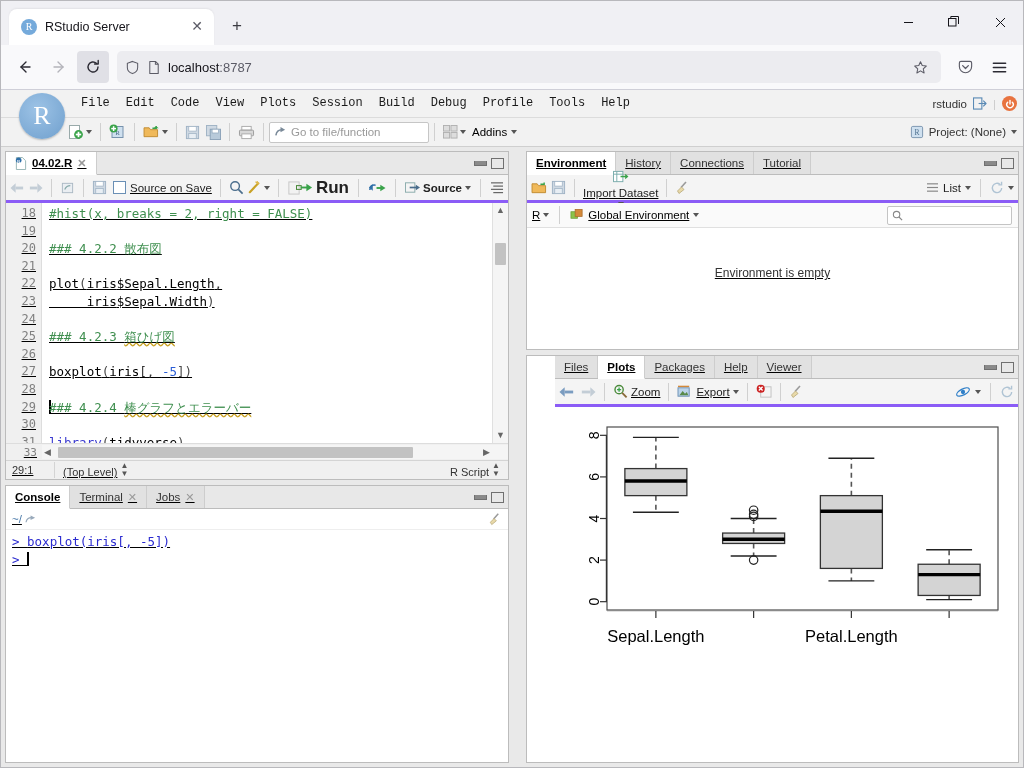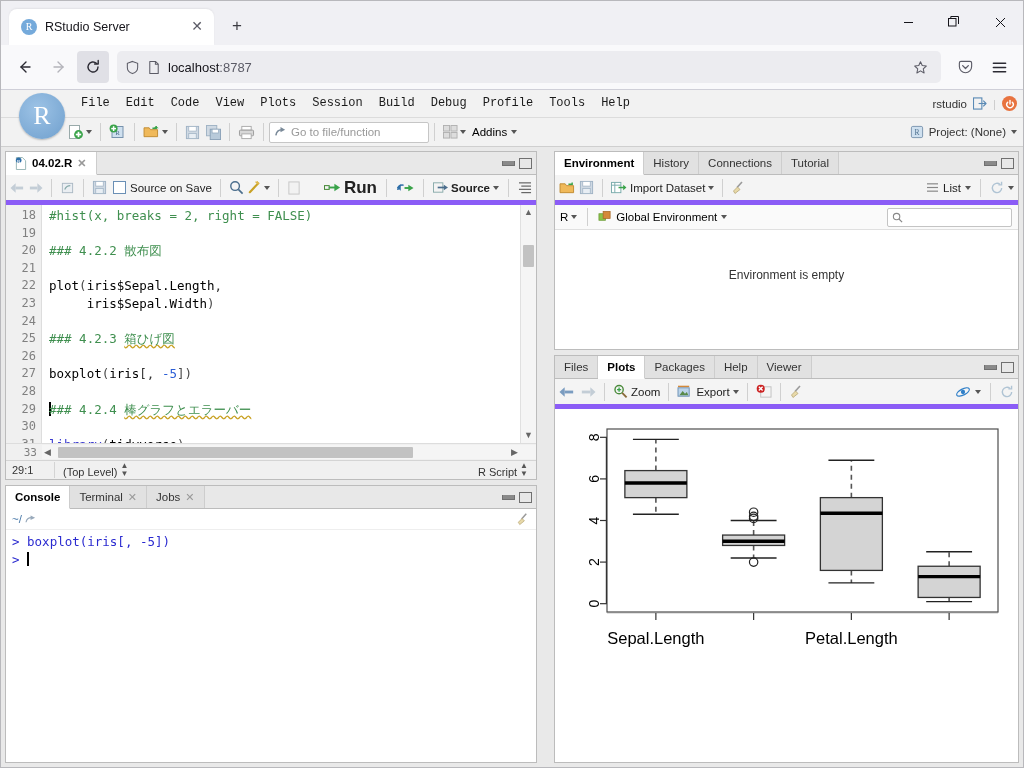--- a/index.html
+++ b/index.html
@@ -48,35 +48,35 @@
   .tb-btn{display:flex;align-items:center;height:22px;padding:0 3px;gap:2px;}
   .caret{width:0;height:0;border-left:3.5px solid transparent;border-right:3.5px solid transparent;
          border-top:4px solid #555;}
   .gotofile{width:150px;height:19px;background:#fff;border:1px solid #c6c6c6;border-radius:2px;
             display:flex;align-items:center;padding:0 4px;gap:4px;font-size:11.5px;color:#999;}
   .tb-right{position:absolute;right:6px;display:flex;align-items:center;gap:5px;font-size:11.5px;color:#333;}
   .menubar-right{position:absolute;right:6px;display:flex;align-items:center;gap:6px;font-size:11.5px;color:#333;}
   .powerbtn{width:15px;height:15px;border-radius:50%;background:#e8733f;display:flex;
             align-items:center;justify-content:center;}
   
-  .panes{flex:1;display:flex;padding:4px;gap:17px;overflow:hidden;}
+  .panes{flex:1;display:flex;padding:4px;gap:17px;overflow:hidden;text-decoration:underline;}
   .col{display:flex;flex-direction:column;gap:5px;}
   .colL{width:543px;}
   .colR{flex:1;}
   .pane{background:#fff;border:1px solid #bcbcbc;display:flex;flex-direction:column;overflow:hidden;}
   .pane-tabs{height:22px;background:#e8e8e8;display:flex;align-items:stretch;border-bottom:1px solid #bcbcbc;position:relative;}
   .ptab{display:flex;align-items:center;padding:0 9px;font-size:11.5px;color:#333;
         border-right:1px solid #cdcdcd;background:#e1e1e1;gap:5px;}
   .ptab.active{background:#fff;color:#000;font-weight:bold;border-bottom:1px solid #fff;margin-bottom:-1px;}
   .ptab .x{color:#999;font-size:11px;}
   .pane-min{position:absolute;right:4px;top:0;height:22px;display:flex;align-items:center;gap:4px;}
   .mbox{width:11px;height:9px;border:1px solid #707070;}
   .mbox.min{height:4px;border-top:none;background:#8a8a8a;border-color:#707070;}
   .pane-toolbar{height:25px;background:#f4f4f4;display:flex;align-items:center;
-                border-bottom:5px solid #8b5cf6;padding:0 4px;gap:3px;position:relative;font-size:11.5px;color:#222;}
+                border-bottom:3px solid #8b5cf6;padding:0 4px;gap:3px;position:relative;font-size:11.5px;color:#222;}
   .ptb-right{position:absolute;right:4px;display:flex;align-items:center;gap:4px;}
   
   .editor-body{flex:1;display:flex;overflow:hidden;background:#fff;position:relative;}
   .gutter{width:36px;background:#f0f0f0;border-right:1px solid #ddd;text-align:right;
           padding-top:2px;font-family:"DejaVu Sans Mono",monospace;font-size:12px;color:#808080;
           flex:none;box-sizing:border-box;padding-right:5px;}
   .codearea{flex:1;padding-top:2px;padding-left:7px;font-family:"DejaVu Sans Mono",monospace;
             font-size:12.5px;white-space:pre;overflow:hidden;position:relative;}
   .ln{height:17.6px;line-height:17.6px;}
   .cm{color:#3f8f4f;} .fn{color:#000;} .num{color:#2b5ed6;}
@@ -544,21 +544,21 @@
                 </svg>
             </span>
             <span>
               <svg width="15" height="15" viewBox="0 0 16 16">
                   <rect x="1.5" y="1.5" width="13" height="13" fill="#cfd9e3" stroke="#9fb2c4"></rect>
                   <rect x="4" y="1.5" width="8" height="5" fill="#fff" stroke="#9fb2c4" stroke-width="0.8"></rect>
                   <rect x="4" y="9" width="8" height="5.5" fill="#e8eef4" stroke="#9fb2c4" stroke-width="0.8"></rect>
                 </svg>
             </span>
             <span class="tb-sep"></span>
-            <span style="display:flex;align-items:center;gap:3px;">
+            <span style="display:flex;align-items:center;gap:3px;flex-direction:column;">
               <span>
                 <svg width="16" height="14" viewBox="0 0 17 15">
                     <rect x="0.5" y="1.5" width="10" height="11" fill="#fff" stroke="#7aa" stroke-width="1"></rect>
                     <line x1="0.5" y1="4.5" x2="10.5" y2="4.5" stroke="#7aa"></line>
                     <line x1="4" y1="1.5" x2="4" y2="12.5" stroke="#7aa"></line>
                     <line x1="8" y1="7" x2="15" y2="7" stroke="#3aa34a" stroke-width="1.6"></line>
                     <polygon points="13,4 16.5,7 13,10" fill="#3aa34a"></polygon>
                   </svg>
               </span>
               <span>Import Dataset</span>
@@ -610,21 +610,21 @@
             <span class="searchbox">
               <svg width="11" height="11" viewBox="0 0 12 12">
                   <circle cx="5" cy="5" r="3.5" fill="none" stroke="#888" stroke-width="1.2"></circle>
                   <line x1="7.6" y1="7.6" x2="11" y2="11" stroke="#888" stroke-width="1.3"></line>
                 </svg>
             </span>
           </div>
           <div class="env-empty">Environment is empty</div>
         </div>
 
-        <div class="pane" style="flex:1;">
+        <div class="pane" style="flex:1;padding-left:28px;">
           <div class="pane-tabs">
             <div class="ptab">Files</div>
             <div class="ptab active">Plots</div>
             <div class="ptab">Packages</div>
             <div class="ptab">Help</div>
             <div class="ptab">Viewer</div>
             <div class="pane-min">
               <span class="mbox min"></span>
               <span class="mbox"></span>
             </div>

